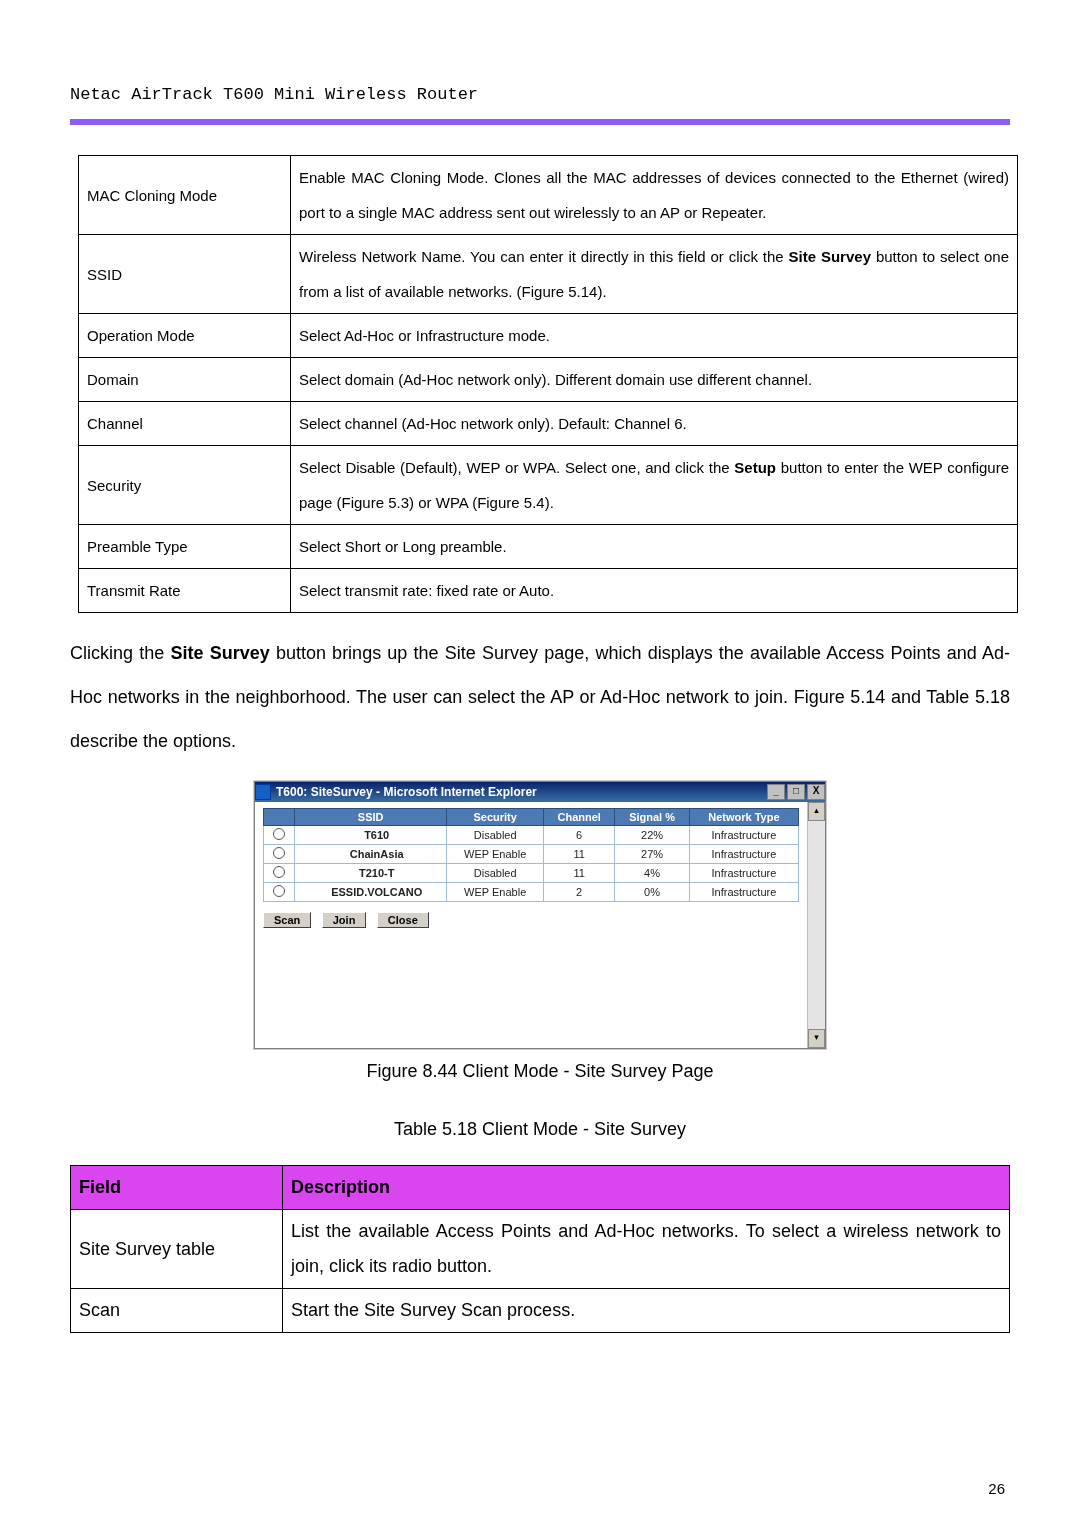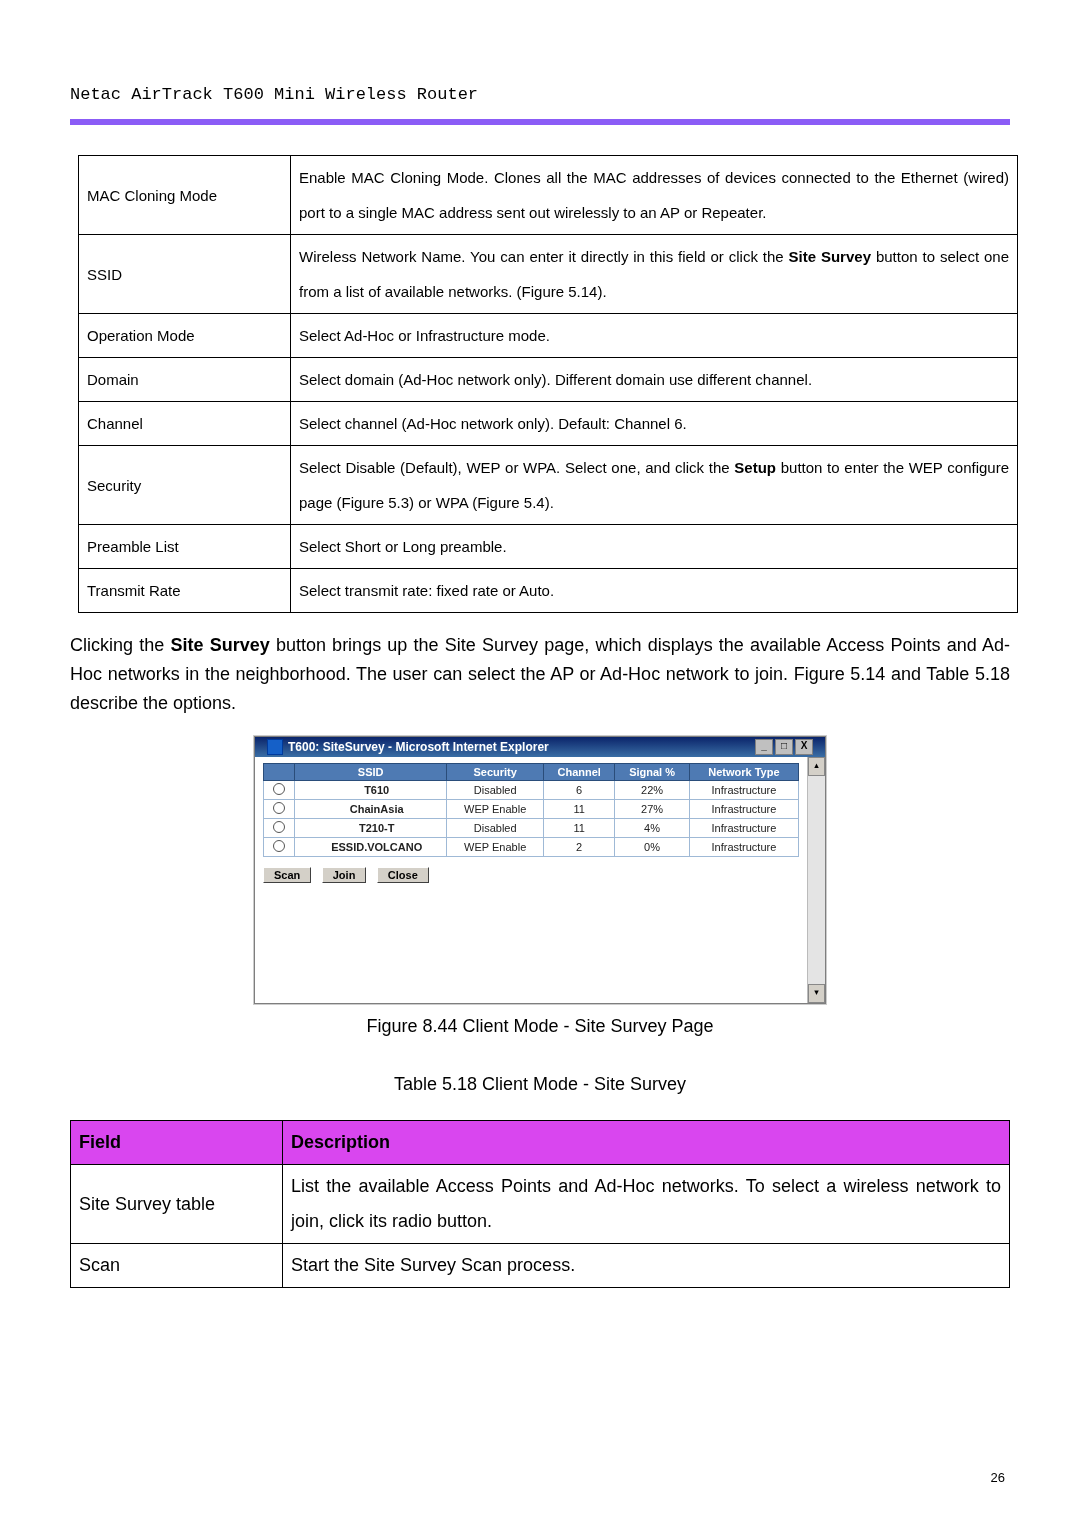--- a/index.html
+++ b/index.html
@@ -36,21 +36,21 @@
     padding: 4px 8px;
     vertical-align: middle;
   }
   h2.section {
     font-size: 24px;
     font-weight: bold;
     margin: 22px 0 30px 0;
   }
   .body-text {
     font-size: 18px;
-    line-height: 29px;
+    line-height: 44px;
     text-align: justify;
   }
   .fig-wrap {
     display: flex;
     flex-direction: column;
     align-items: center;
     margin-top: 15px;
   }
   .ie-window {
     width: 570px;
@@ -59,21 +59,21 @@
     font-family: Tahoma, Arial, sans-serif;
     box-shadow: 0 0 0 1px #ccc;
   }
   .titlebar {
     background: linear-gradient(#0a246a, #3a6ea5);
     color: #fff;
     font-size: 12px;
     font-weight: bold;
     display: flex;
     align-items: center;
-    padding: 2px 12px;
+    padding: 2px 0;
   }
   .titlebar .ie-ico {
     width: 14px; height: 14px;
     background: #1560c8;
     border: 1px solid #003a9c;
     margin-right: 5px;
     display: inline-block;
   }
   .titlebar .spacer { flex: 1; }
   .titlebar .wbtn {
@@ -166,23 +166,23 @@
     padding: 4px 8px;
     text-align: left;
     vertical-align: middle;
   }
   table.fielddesc th {
     background: #d946ef;
     font-weight: bold;
   }
   .page-num {
     position: absolute;
-    bottom: 40px;
+    bottom: 28px;
     right: 75px;
-    font-size: 13px;
+    font-size: 15px;
   }
 </style>
 </head>
 <body>
 
 <div class="page">
   <div class="header-line">Netac AirTrack T600 Mini Wireless Router</div>
 
   <table class="defs">
     <tbody>
@@ -208,21 +208,21 @@
       <td>Channel</td>
       <td>Select channel (Ad-Hoc network only). Default: Channel 6.</td>
     </tr>
     <tr>
       <td>Security</td>
       <td style="text-align:justify">
         <span>Select Disable (Default), WEP or WPA. Select one, and click the </span><b>Setup</b><span> button to enter the WEP configure page (Figure 5.3) or WPA (Figure 5.4).</span>
       </td>
     </tr>
     <tr>
-      <td>Preamble List</td>
+      <td>Preamble Type</td>
       <td>Select Short or Long preamble.</td>
     </tr>
     <tr>
       <td>Transmit Rate</td>
       <td>Select transmit rate: fixed rate or Auto.</td>
     </tr>
   </tbody>
     </table>
 
 

